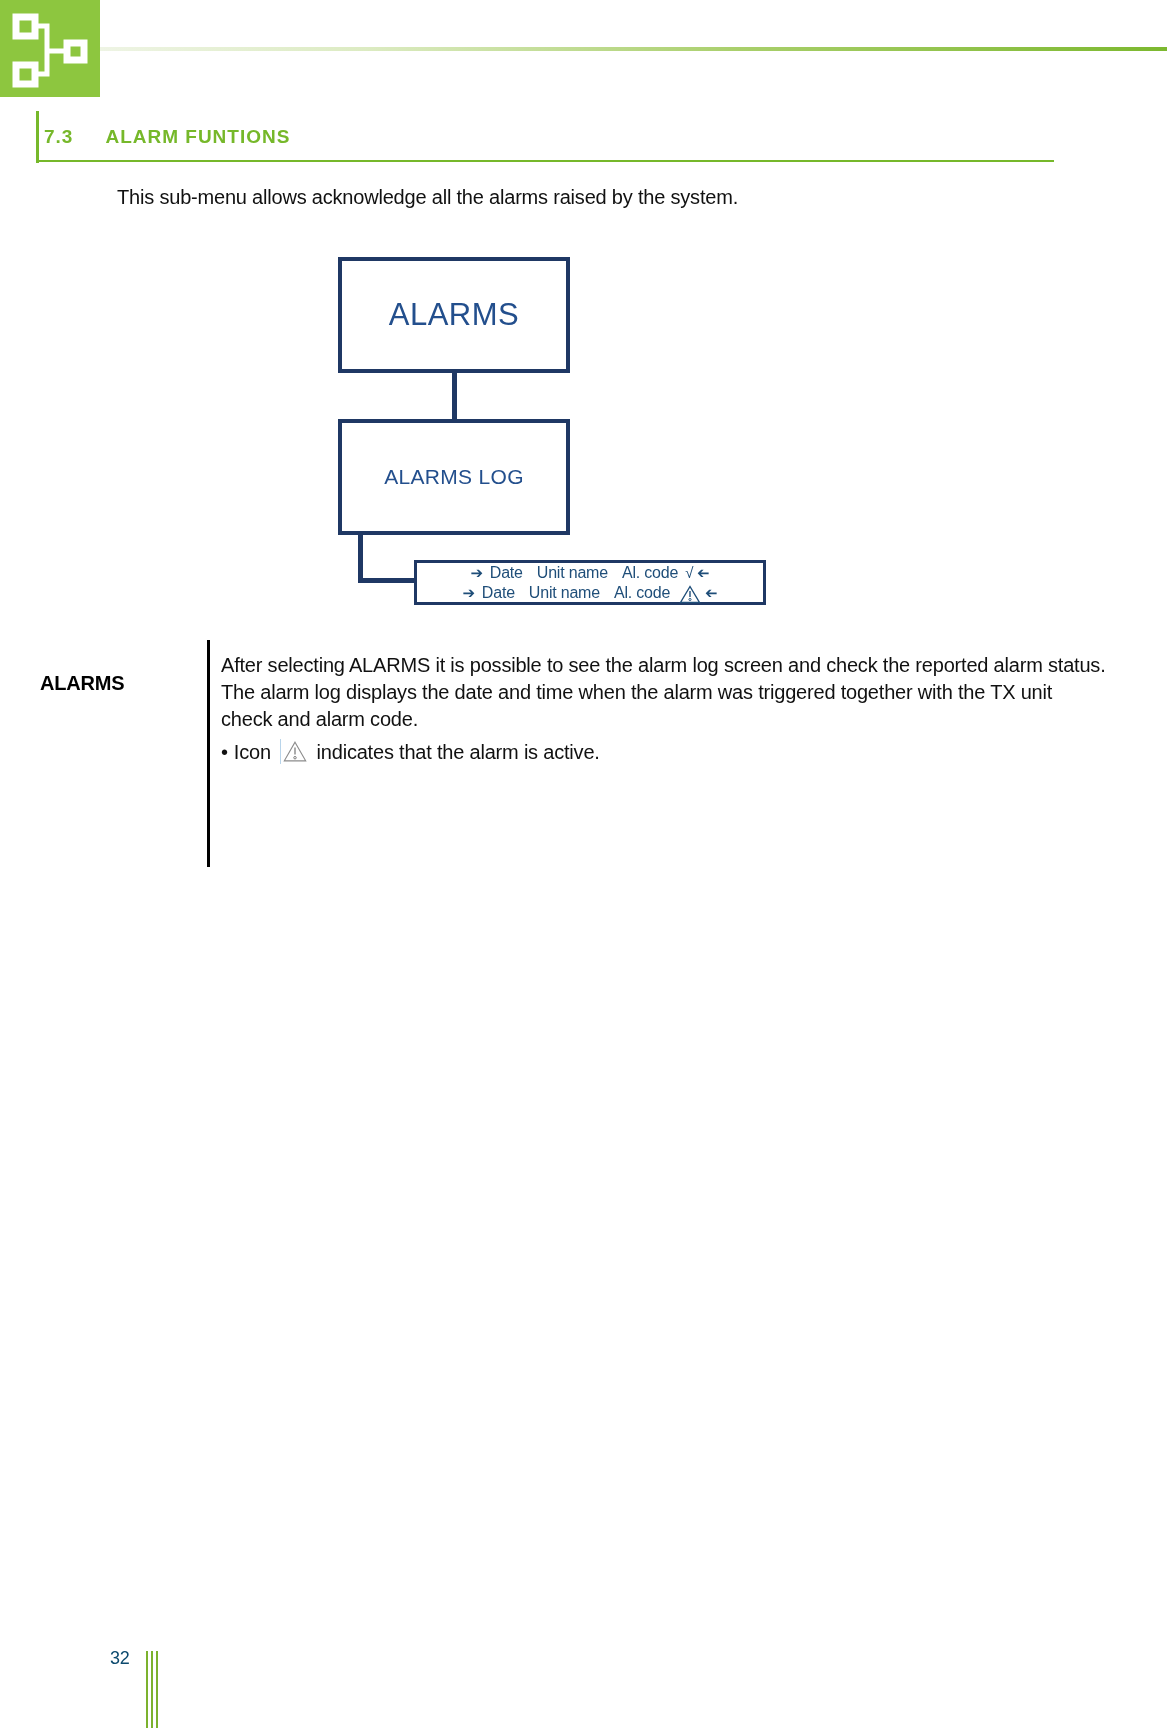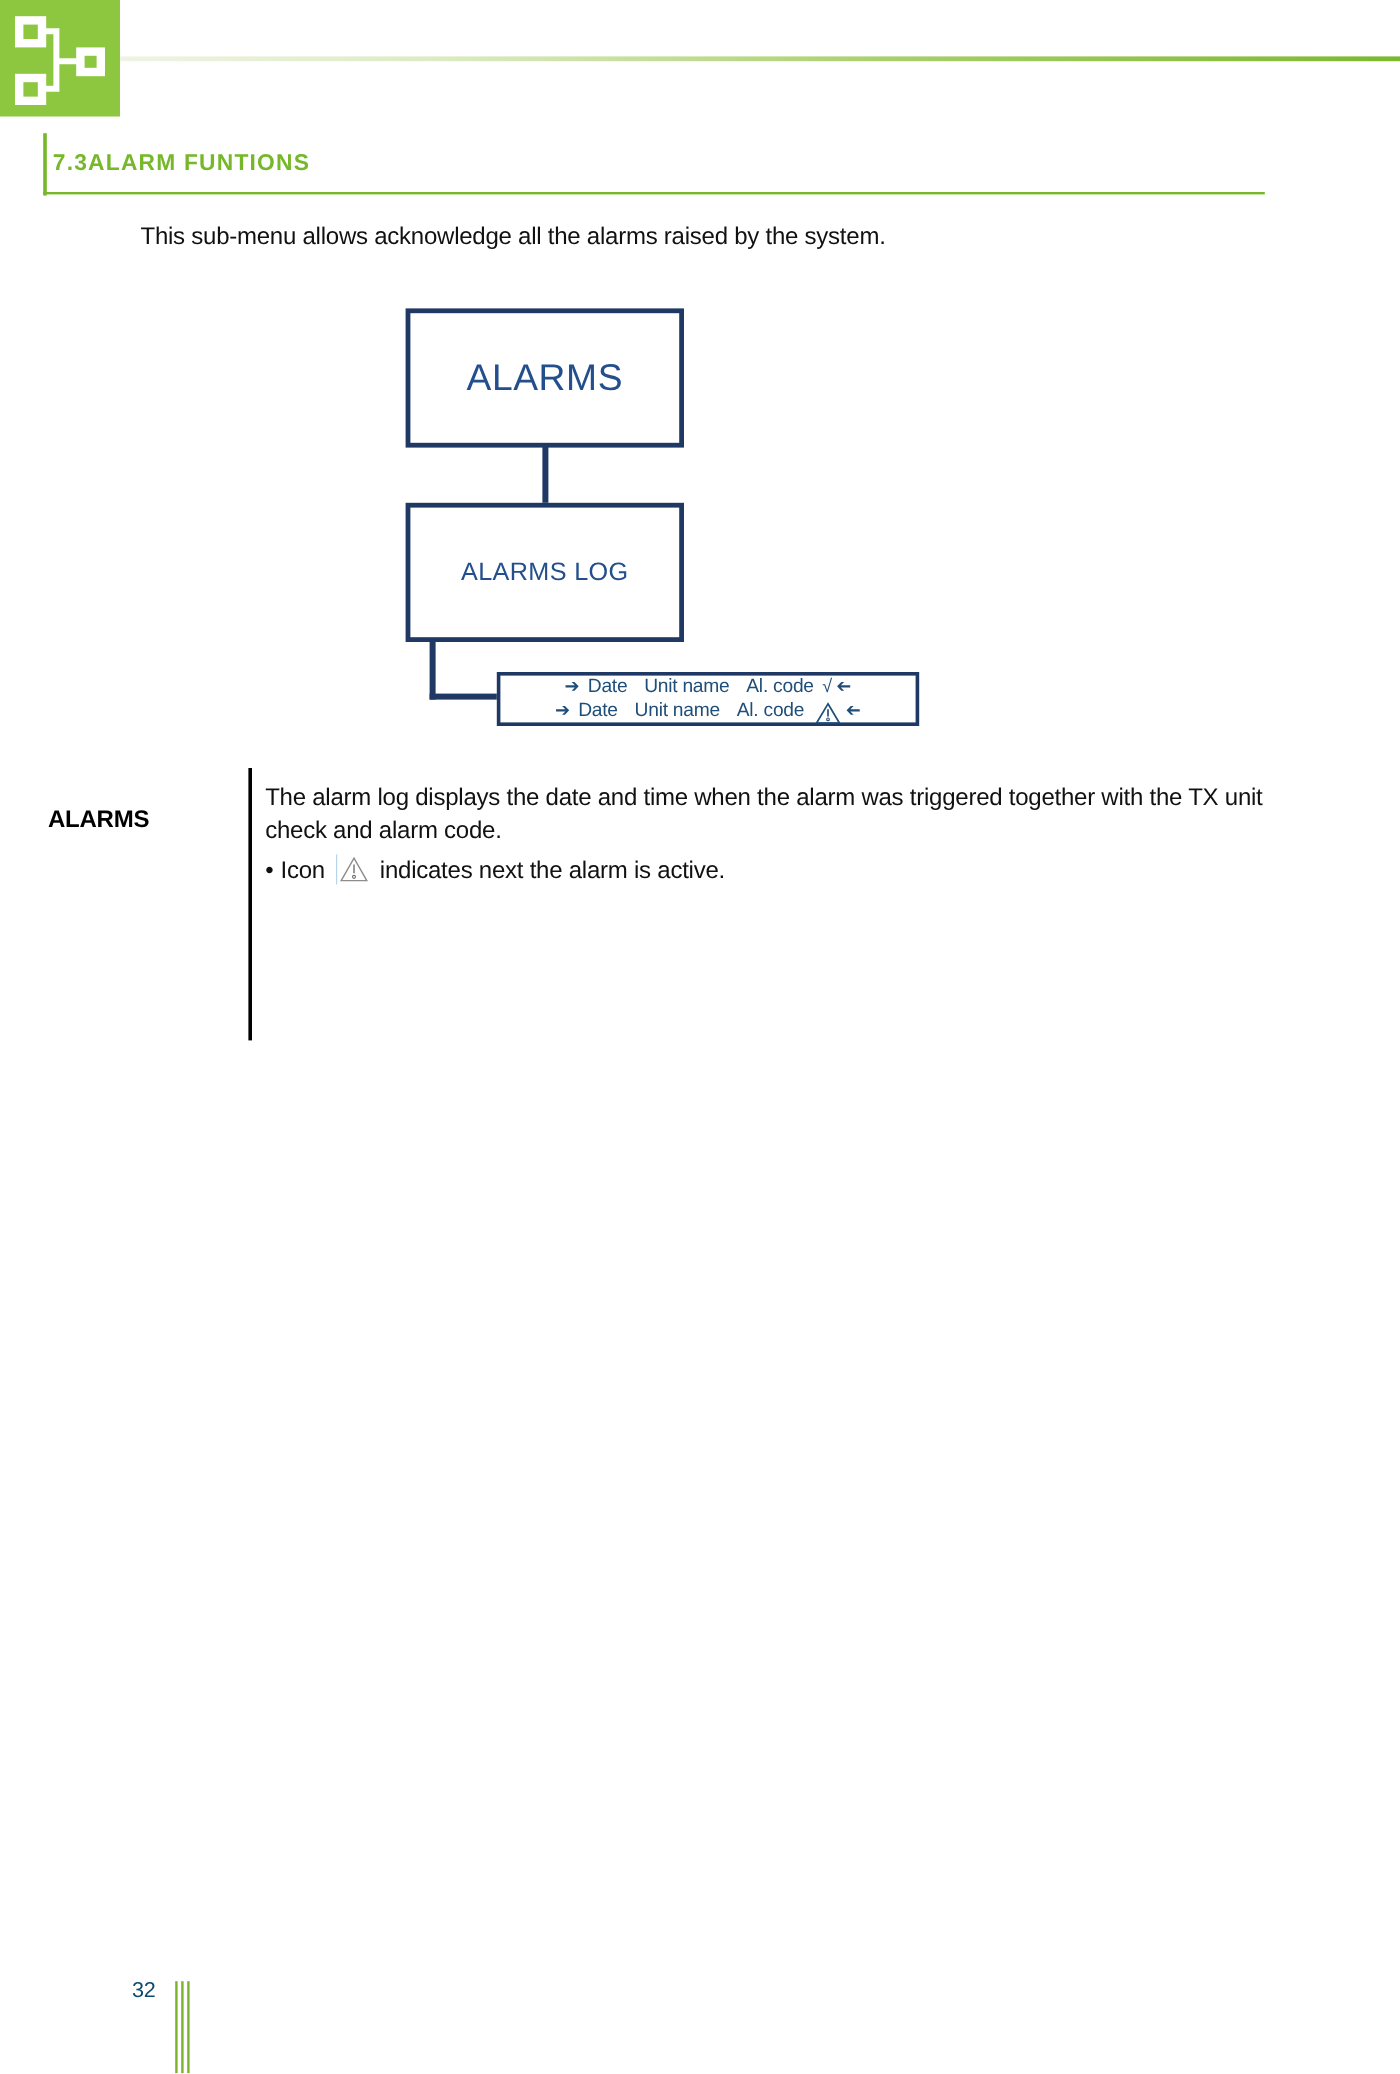--- a/index.html
+++ b/index.html
@@ -25,21 +25,21 @@
   
   .heading-vbar {
     position:absolute; left:36px; top:111px; width:3px; height:52px;
     background:#76b82a;
   }
   .section-heading {
     position:absolute; left:44px; top:126px;
     font-size:19px; font-weight:bold; color:#76b82a;
     letter-spacing:1px;
   }
-  .section-heading .sec-num { }
+  .section-heading .sec-num { margin-right:32px; }
   .heading-underline {
     position:absolute; left:36px; top:160px; width:1018px; height:2px;
     background:#76b82a;
   }
   .intro {
     position:absolute; left:38px; top:184px; width:700px;
     font-size:20px; line-height:27px; color:#111;text-align:right;
   }
 
   
@@ -149,27 +149,28 @@
         <circle cx="11" cy="14.5" r="1.1" fill="none" stroke="#1f4e79" stroke-width="0.9"></circle>
       </svg>
       <span class="arr flip">➔</span>
     </div>
   </div>
 
   <div class="alarms-label">ALARMS</div>
   <div class="desc-vbar"></div>
 
   <div class="desc-block">
+    <p>After selecting ALARMS it is possible to see the alarm log screen and check the reported alarm status.</p>
     <p>The alarm log displays the date and time when the alarm was triggered together with the TX unit check and alarm code.</p>
     <span class="bullet-line">
       <span class="bullet-dot">•</span><span>Icon</span><span class="sp"> </span><svg class="tri-bullet" width="27" height="25" viewBox="0 0 27 25">
         <path d="M13.5 2 L25.5 23 H1.5 Z" fill="none" stroke="#8c8c8c" stroke-width="1.3"></path>
         <line x1="13.5" y1="8" x2="13.5" y2="16" stroke="#6f6f6f" stroke-width="1.3"></line>
         <circle cx="13.5" cy="19.5" r="1.4" fill="none" stroke="#6f6f6f" stroke-width="1"></circle>
-      </svg><span class="sp"> </span><span>indicates next the alarm is active.</span>
+      </svg><span class="sp"> </span><span>indicates that the alarm is active.</span>
     </span>
   </div>
 
   <div class="page-num">32</div>
   <div class="footer-lines">
     <div class="fl"></div>
     <div class="fl"></div>
     <div class="fl"></div>
   </div>
 

